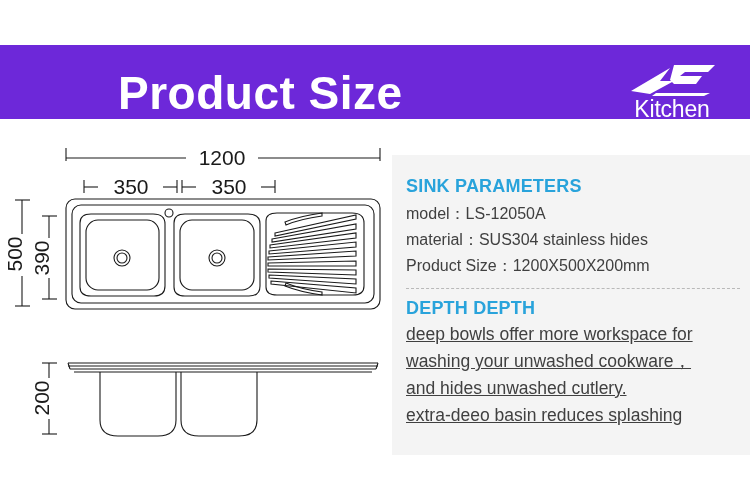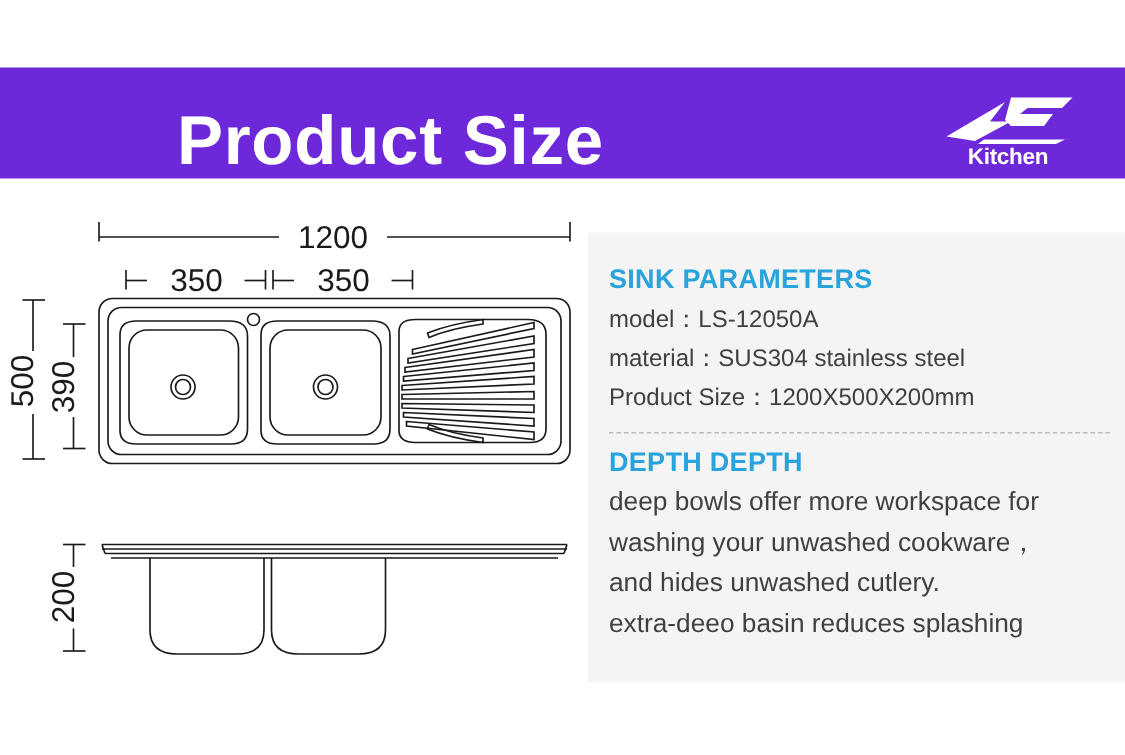--- a/index.html
+++ b/index.html
@@ -24,21 +24,21 @@
     letter-spacing: 0.5px; line-height: 58px;
     white-space: nowrap;
   }
   .logo-wrap {
     position: absolute; right: 24px; top: 18px;
     width: 108px; height: 62px;
   }
   .logo-mark { position: absolute; left: 12px; top: 0; width: 86px; height: 34px; }
   .logo-text {
     position: absolute; left: 0; top: 33px; width: 108px;
-    text-align: center; color: #fff; font-size: 15px; font-weight: bold;
+    text-align: center; color: #fff; font-size: 23px; font-weight: normal;
     letter-spacing: -0.2px;
   }
 
   
   .drawing { position: absolute; left: 0; top: 86px; width: 392px; height: 406px; }
   .drawing svg { display: block; }
 
   
   .info-panel {
     position: absolute; left: 392px; top: 155px;
@@ -55,21 +55,21 @@
     color: #404040; font-size: 16px; line-height: 26px;
     white-space: nowrap;
   }
   .divider {
     margin: 9px 0 6px 0; height: 0;
     border-top: 1px dashed #b9b9b9;
   }
   .depth-body {
     color: #404040; font-size: 17.5px; line-height: 27px;
   }
-  .depth-body div { white-space: nowrap; }
+  .depth-body div { white-space: nowrap; text-decoration: underline; }
 </style>
 </head>
 <body>
 
 <div class="page">
 
   <div class="header">
     <div class="header-title">Product Size</div>
 
     <div class="logo-wrap">
@@ -191,21 +191,21 @@
       </g>
     </svg>
   </div>
 
   <div class="info-panel">
 
     <div class="section-head">SINK PARAMETERS</div>
 
     <div class="spec-list">
       <div class="spec-row">model：LS-12050A</div>
-      <div class="spec-row">material：SUS304 stainless steel</div>
+      <div class="spec-row">material：SUS304 stainless hides</div>
       <div class="spec-row">Product Size：1200X500X200mm</div>
     </div>
 
     <div class="divider"></div>
 
     <div class="section-head">DEPTH DEPTH</div>
 
     <div class="depth-body">
       <div>deep bowls offer more workspace for</div>
       <div>washing your unwashed cookware，</div>

